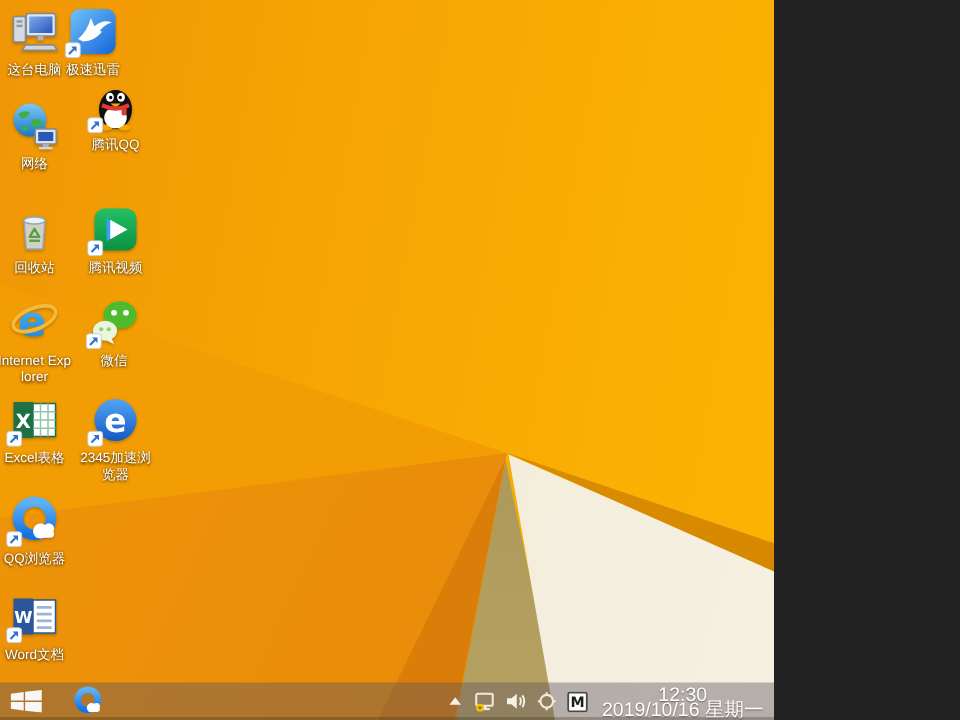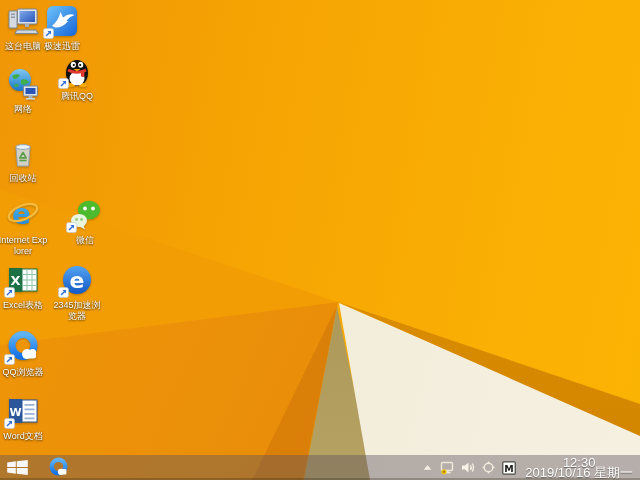--- a/index.html
+++ b/index.html
@@ -1,17 +1,17 @@
 <!DOCTYPE html>
 <html><head>
 <meta charset="utf-8">
 <style>
   html,body{margin:0;padding:0;background:#222;}
   .screen{
-    position:relative;width:640px;height:480px;overflow:hidden;
+    position:relative;width:516px;height:480px;overflow:hidden;
     font-family:"Liberation Sans","DejaVu Sans",sans-serif;
     -webkit-font-smoothing:antialiased;
   }
   
   .wp{position:absolute;inset:0;}
   .wp-base{background:linear-gradient(100deg,#ef9606 0%,#f6a403 38%,#fab004 78%,#fbb303 100%);}
   .wp-facet-upper{background:#f39d04;clip-path:polygon(338px 302px,0px 190px,0px 345px);}
   .wp-facet-lower{background:linear-gradient(115deg,#f09707,#e5870b);clip-path:polygon(338px 302px,0px 345px,0px 480px,303px 480px);}
   .wp-fold-shadow{background:rgba(200,108,8,.45);clip-path:polygon(337px 306px,252px 480px,305px 480px);}
   .wp-tan{background:linear-gradient(to bottom,#9c8947,#b6a263);clip-path:polygon(337px 307px,304px 480px,373px 480px);}
@@ -157,32 +157,47 @@
         <svg class="main" viewBox="0 0 34 34">
       <path d="M10 11 L24 11 L22.5 30 L11.5 30 Z" fill="rgba(214,228,238,0.82)" stroke="#93a7b8"></path>
       <ellipse cx="17" cy="11" rx="7.2" ry="2.4" fill="#eaf2f8" stroke="#93a7b8"></ellipse>
       <path d="M17 16.5 l3.2 5.4 h-6.4 Z" fill="none" stroke="#5a9e4a" stroke-width="1.6" stroke-linejoin="round"></path>
       <path d="M13.4 24.5 h7.2" stroke="#5a9e4a" stroke-width="1.6"></path>
     </svg>
       </div>
     <div class="lbl">回收站</div>
   </div>
 
+  <div class="cell" style="left:52px;top:136px">
+    <div class="art">
+        <svg class="main" viewBox="0 0 34 34">
+      <rect x="3" y="3" width="28" height="28" rx="7" fill="url(#tvg)"></rect>
+      <polygon points="11,9 21,17 11,25" fill="#39a0f4"></polygon>
+      <polygon points="13.5,10.5 25,17 13.5,23.5" fill="#fff"></polygon>
+    </svg>
+    <svg class="sc" viewBox="0 0 11 11">
+      <rect x="0.5" y="0.5" width="10" height="10" rx="2" fill="#fff" stroke="#b9c6d2" stroke-width="0.6"></rect>
+      <path d="M3 8 L6.6 4.4" stroke="#2f6fd6" stroke-width="1.4" fill="none"></path>
+          <polygon points="8,3 8,6.6 4.4,3" fill="#2f6fd6"></polygon>
+    </svg>
+      </div>
+    <div class="lbl">腾讯视频</div>
+  </div>
 
   <div class="cell" style="left:-2px;top:198px">
     <div class="art">
         <svg class="main" viewBox="0 0 34 34">
       <text x="6" y="26" font-size="28" font-weight="bold" fill="url(#ieg)" font-family="DejaVu Sans, sans-serif">e</text>
       <ellipse cx="17" cy="14.5" rx="15" ry="7" fill="none" stroke="#f5b93c" stroke-width="2.4" transform="rotate(-22 17 14.5)"></ellipse>
     </svg>
       </div>
     <div class="lbl">Internet Explorer</div>
   </div>
 
-  <div class="cell" style="left:60px;top:198px">
+  <div class="cell" style="left:51px;top:198px">
     <div class="art">
         <svg class="main" viewBox="0 0 34 34">
       <ellipse cx="21" cy="12" rx="11" ry="9.2" fill="#4ebb2f"></ellipse>
       <polygon points="14,19 11.5,24 18,20.4" fill="#4ebb2f"></polygon>
       <circle cx="17" cy="10.5" r="1.9" fill="#fff"></circle>
           <circle cx="25" cy="10.5" r="1.9" fill="#fff"></circle>
       <ellipse cx="11" cy="22.5" rx="8" ry="6.6" fill="#e9f5dd"></ellipse>
       <polygon points="15.5,27.5 17,31.5 11.5,28.6" fill="#e9f5dd"></polygon>
       <circle cx="8.5" cy="21.5" r="1.4" fill="#97cc7e"></circle>
           <circle cx="13.5" cy="21.5" r="1.4" fill="#97cc7e"></circle>

